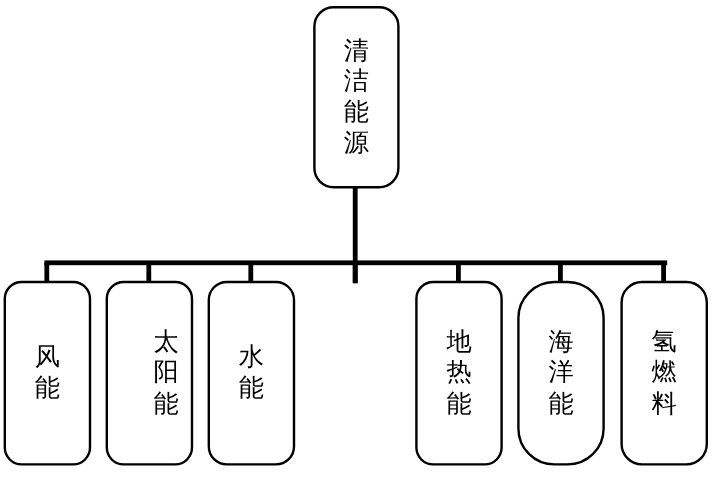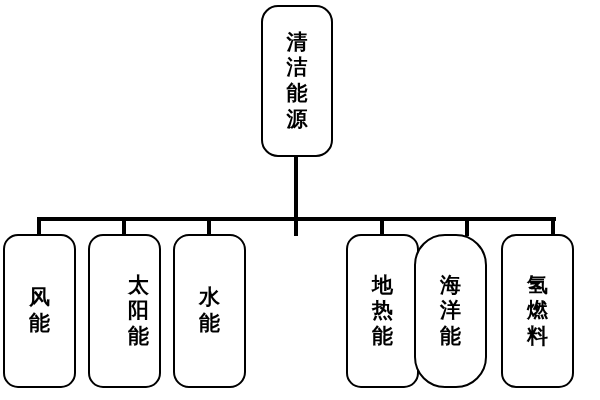--- a/index.html
+++ b/index.html
@@ -26,35 +26,34 @@
     z-index: 2;
   }
   .node .label {
     display: block;
     width: 1.08em;
     font-size: 21px;
     line-height: 1.22;
     word-break: break-all;
     text-align: center;
     color: #000000;
-    font-weight: bold;
   }
   .root {
     left: 261px; top: 5px;
     width: 72px; height: 152px;
     border-radius: 17px;
   }
   .child { top: 234px; width: 73px; height: 154px; }
   .c0 { left: 3px; }
   .c1 { left: 88px; padding-left: 28px; }
   .c2 { left: 173px; border-radius: 16px; }
   .c3 { left: 259px; }
   .c4 { left: 346px; justify-content: center; }
-  .c5 { left: 414px; border-radius: 31px; }
-  .c6 { left: 501px; }
+  .c5 { left: 431px; border-radius: 31px; }
+  .c6 { left: 517px; border-radius: 18px; }
   .line { position: absolute; background: #000000; z-index: 1; }
   .root-stub { left: 294px; top: 155px; width: 4px; height: 81px; }
   .bus { left: 37px; top: 217px; width: 519px; height: 4px; }
   .stub { top: 219px; width: 4px; height: 17px; }
   .s0 { left: 37px; }
   .s1 { left: 122px; }
   .s2 { left: 207px; }
   .s3 { left: 294px; }
   .s4 { left: 380px; }
   .s5 { left: 465px; }

